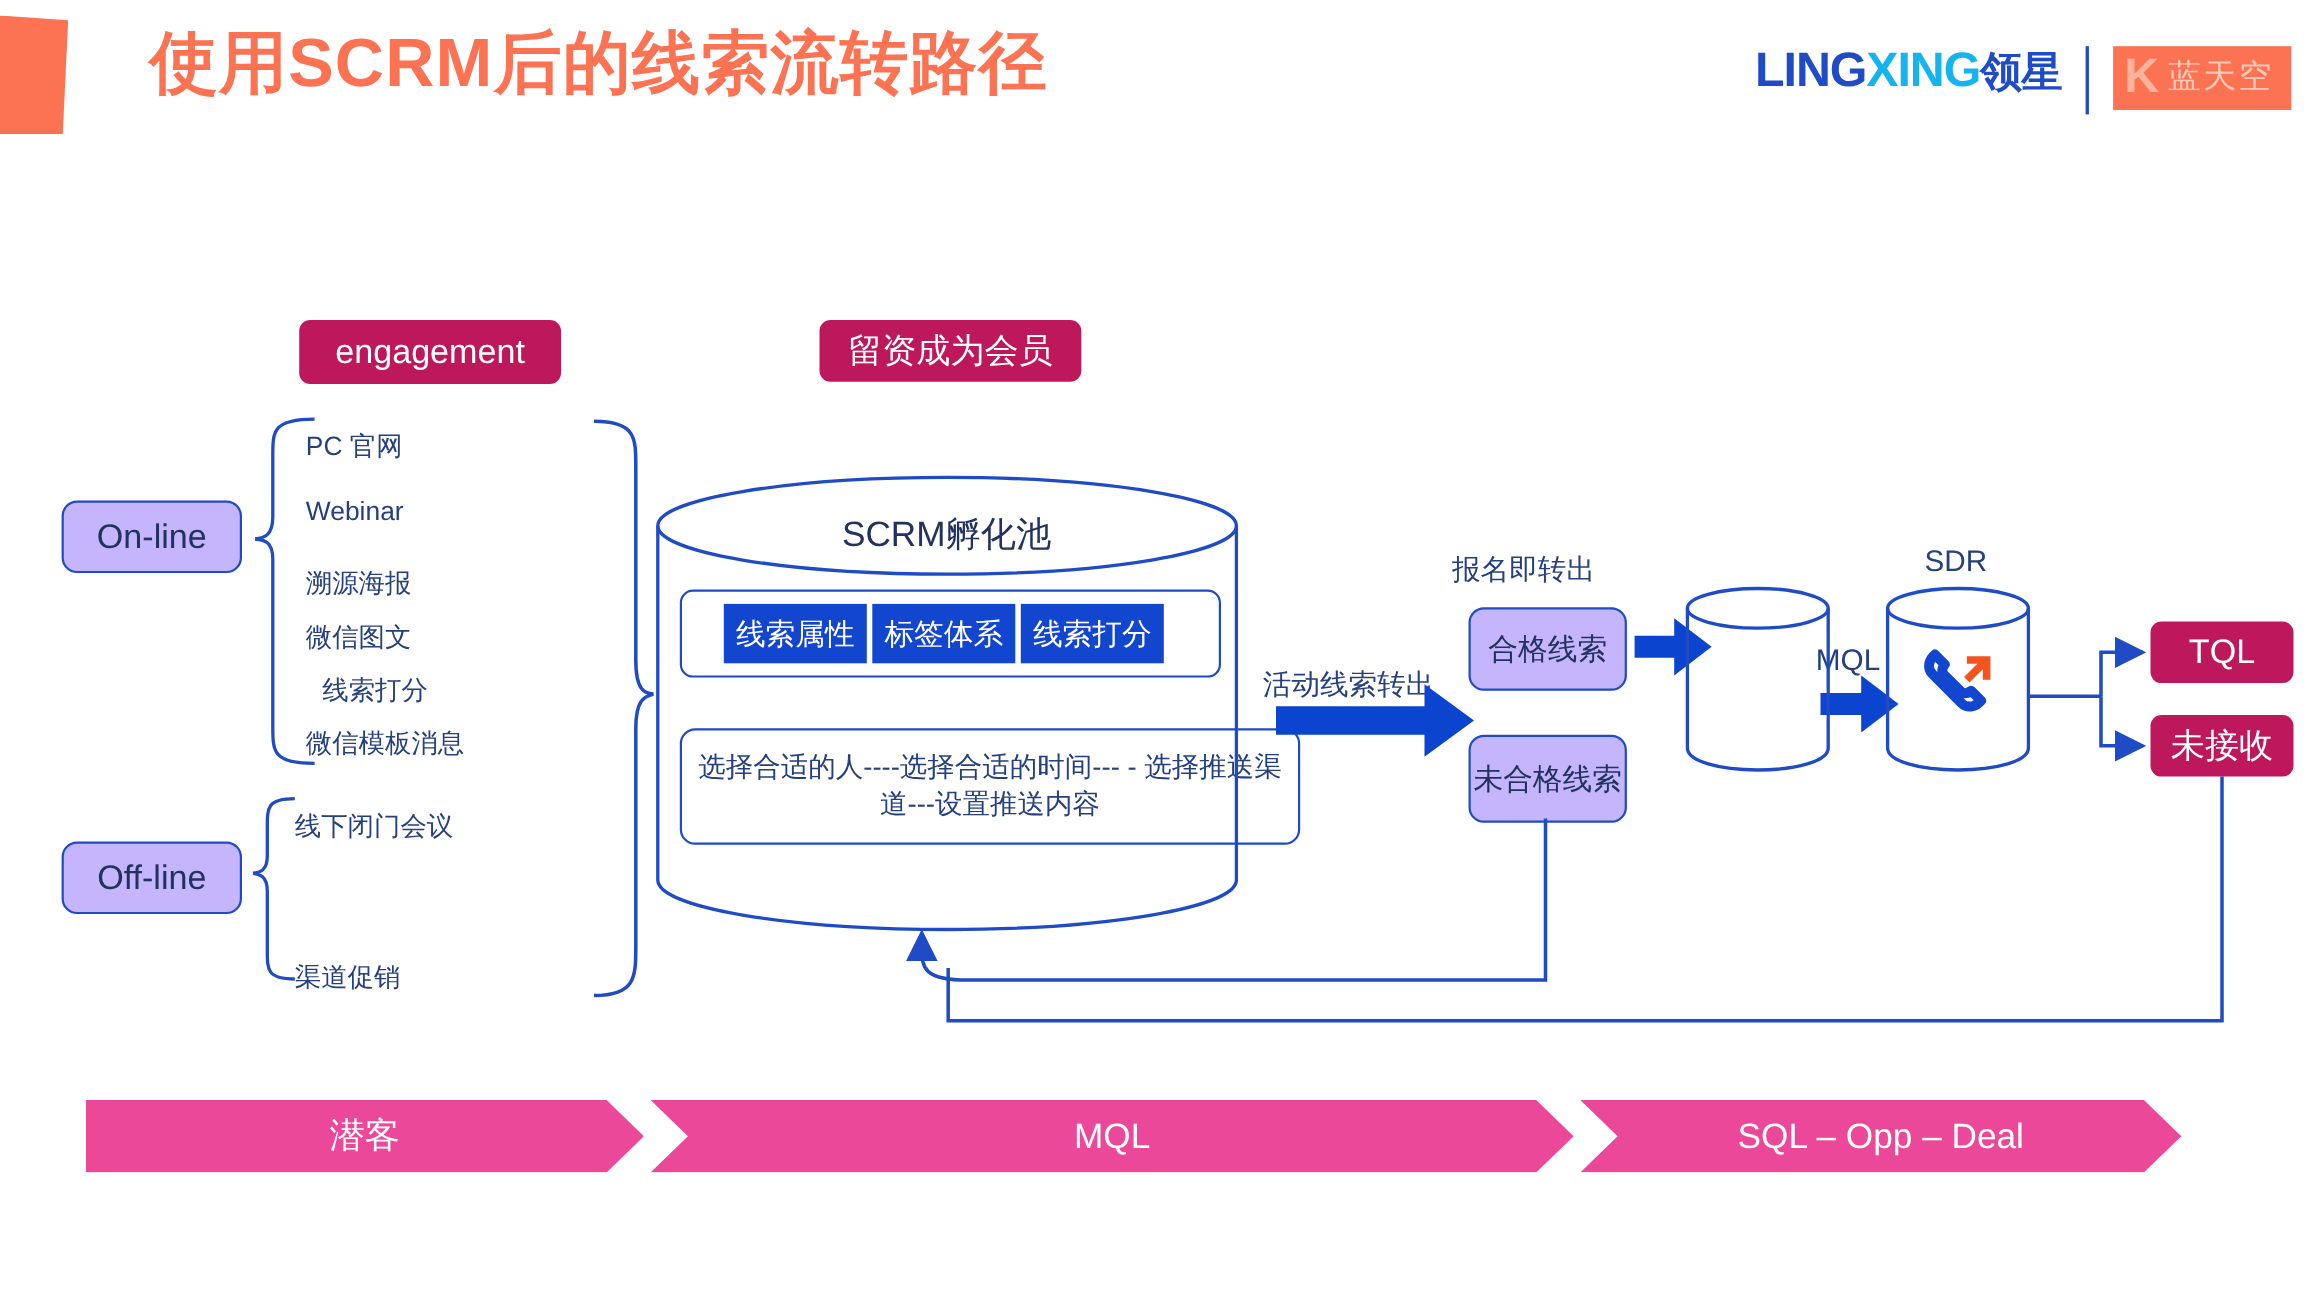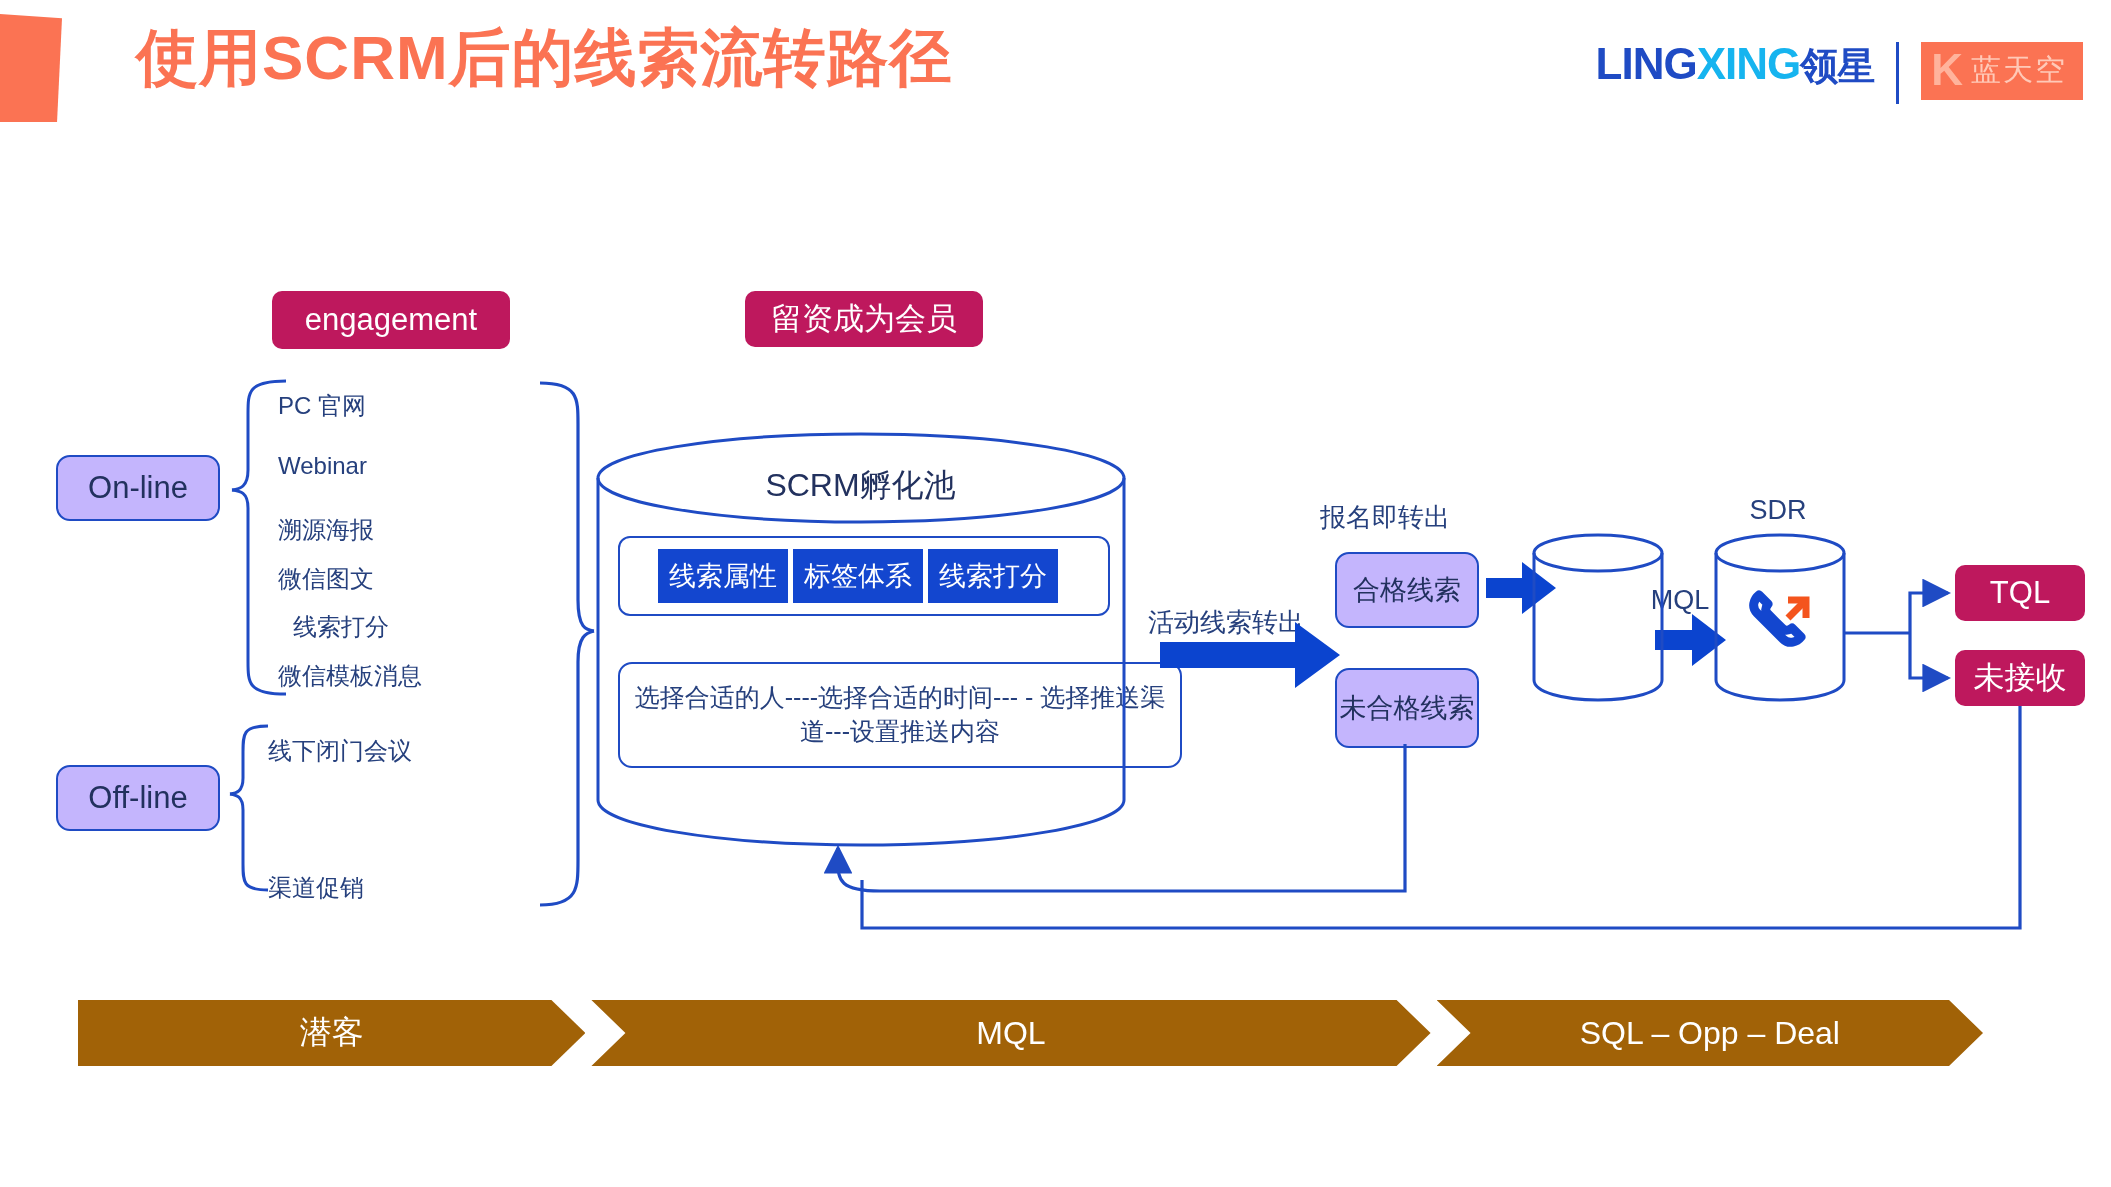--- a/index.html
+++ b/index.html
@@ -42,21 +42,21 @@
 
   
   .cyl-label{font-size:27px;color:#26407d;text-align:center;}
   #qual-box{left:1335px;top:552px;width:140px;height:72px;font-size:27px;}
   #unqual-box{left:1335px;top:668px;width:140px;height:76px;font-size:27px;line-height:1.2;}
   #tql-box{left:1955px;top:565px;width:130px;height:56px;}
   #unrec-box{left:1955px;top:650px;width:130px;height:56px;}
 
   
   #stage-bar{left:78px;top:1000px;width:1905px;height:66px;display:flex;}
-  .stage{background:#a16207;color:#fff;font-size:32px;display:flex;align-items:center;
+  .stage{background:#ec4899;color:#fff;font-size:32px;display:flex;align-items:center;
      justify-content:center;height:66px;position:relative;}
   .stage.s1{width:520px;clip-path:polygon(0 0,calc(100% - 34px) 0,100% 50%,calc(100% - 34px) 100%,0 100%);}
   .stage.s2{width:860px;margin-left:6px;clip-path:polygon(0 0,calc(100% - 34px) 0,100% 50%,calc(100% - 34px) 100%,0 100%,34px 50%);}
   .stage.s3{width:560px;margin-left:6px;clip-path:polygon(0 0,calc(100% - 34px) 0,100% 50%,calc(100% - 34px) 100%,0 100%,34px 50%);}
 
   svg.layer{position:absolute;left:0;top:0;width:2111px;height:1187px;pointer-events:none;}
 </style>
 </head>
 <body>
 

